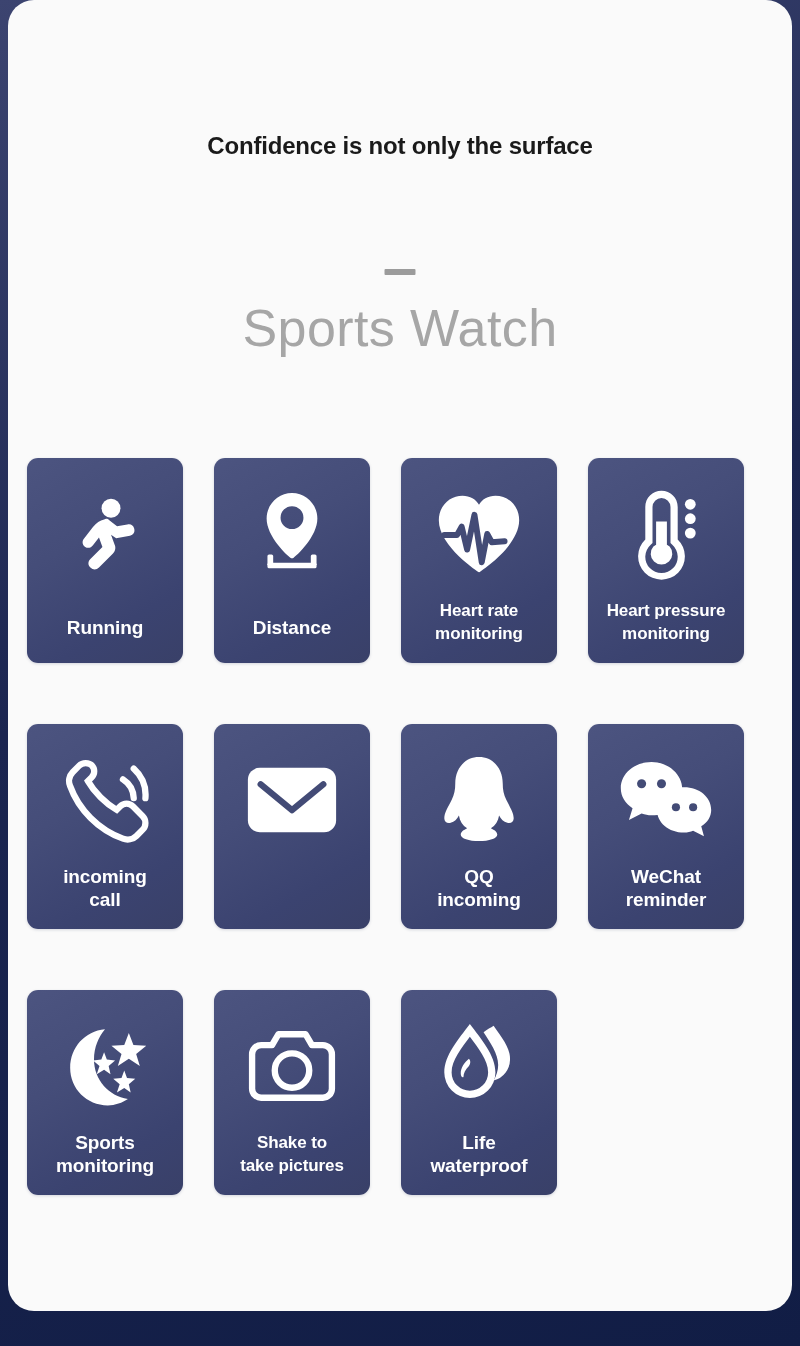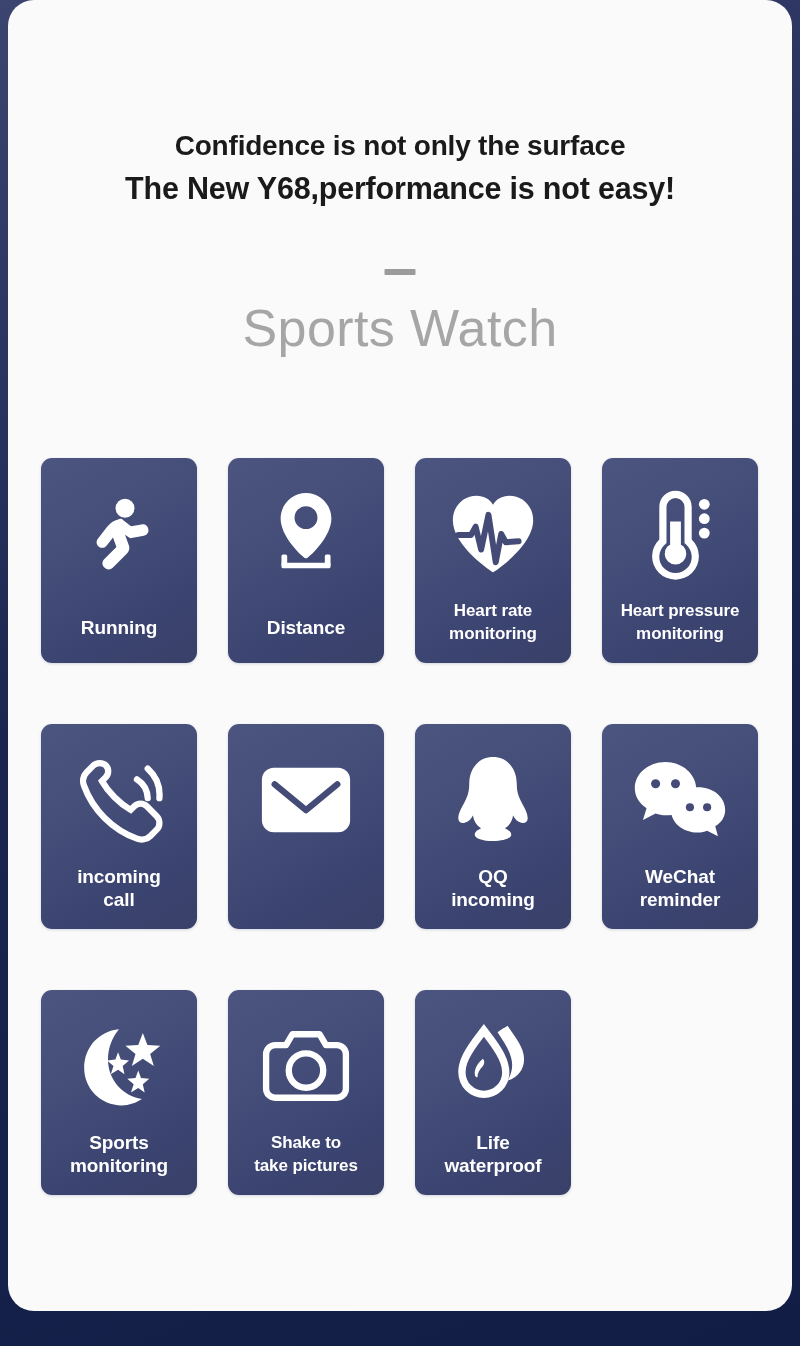--- a/index.html
+++ b/index.html
@@ -29,21 +29,21 @@
     background: #fafafa;
     border-radius: 26px;
     overflow: hidden;
   }
   .headline {
     margin: 0;
     padding: 0;
     text-align: center;
     color: #1a1a1a;
     font-weight: bold;
-    font-size: 28px;
+    font-size: 24px;
     line-height: 43px;
     letter-spacing: -0.2px;
   }
   .headline-wrap {
     position: absolute;
     left: 0;
     top: 124px;
     width: 784px;
   }
   .headline-l2 {
@@ -65,21 +65,21 @@
     top: 298px;
     width: 784px;
     text-align: center;
     color: #a6a6a6;
     font-size: 52px;
     font-weight: 400;
     letter-spacing: 0.4px;
   }
   .grid {
     position: absolute;
-    left: 33px;
+    left: 19px;
     top: 458px;
     width: 726px;
     display: grid;
     grid-template-columns: repeat(4, 156px);
     grid-column-gap: 31px;
     grid-row-gap: 61px;
   }
   .tile {
     position: relative;
     width: 156px;
@@ -126,21 +126,20 @@
   }
 </style>
 </head>
 <body>
 
 <div id="page">
   <div class="card">
 
     <div class="headline-wrap">
       <div class="headline">Confidence is not only the surface</div>
-      <div class="headline headline-l2">The New Y68,performance is not easy!</div>
     </div>
 
     <div class="divider"></div>
 
     <div class="subtitle">Sports Watch</div>
 
     <div class="grid">
 
       <div class="tile">
         <div class="tile-icon">

